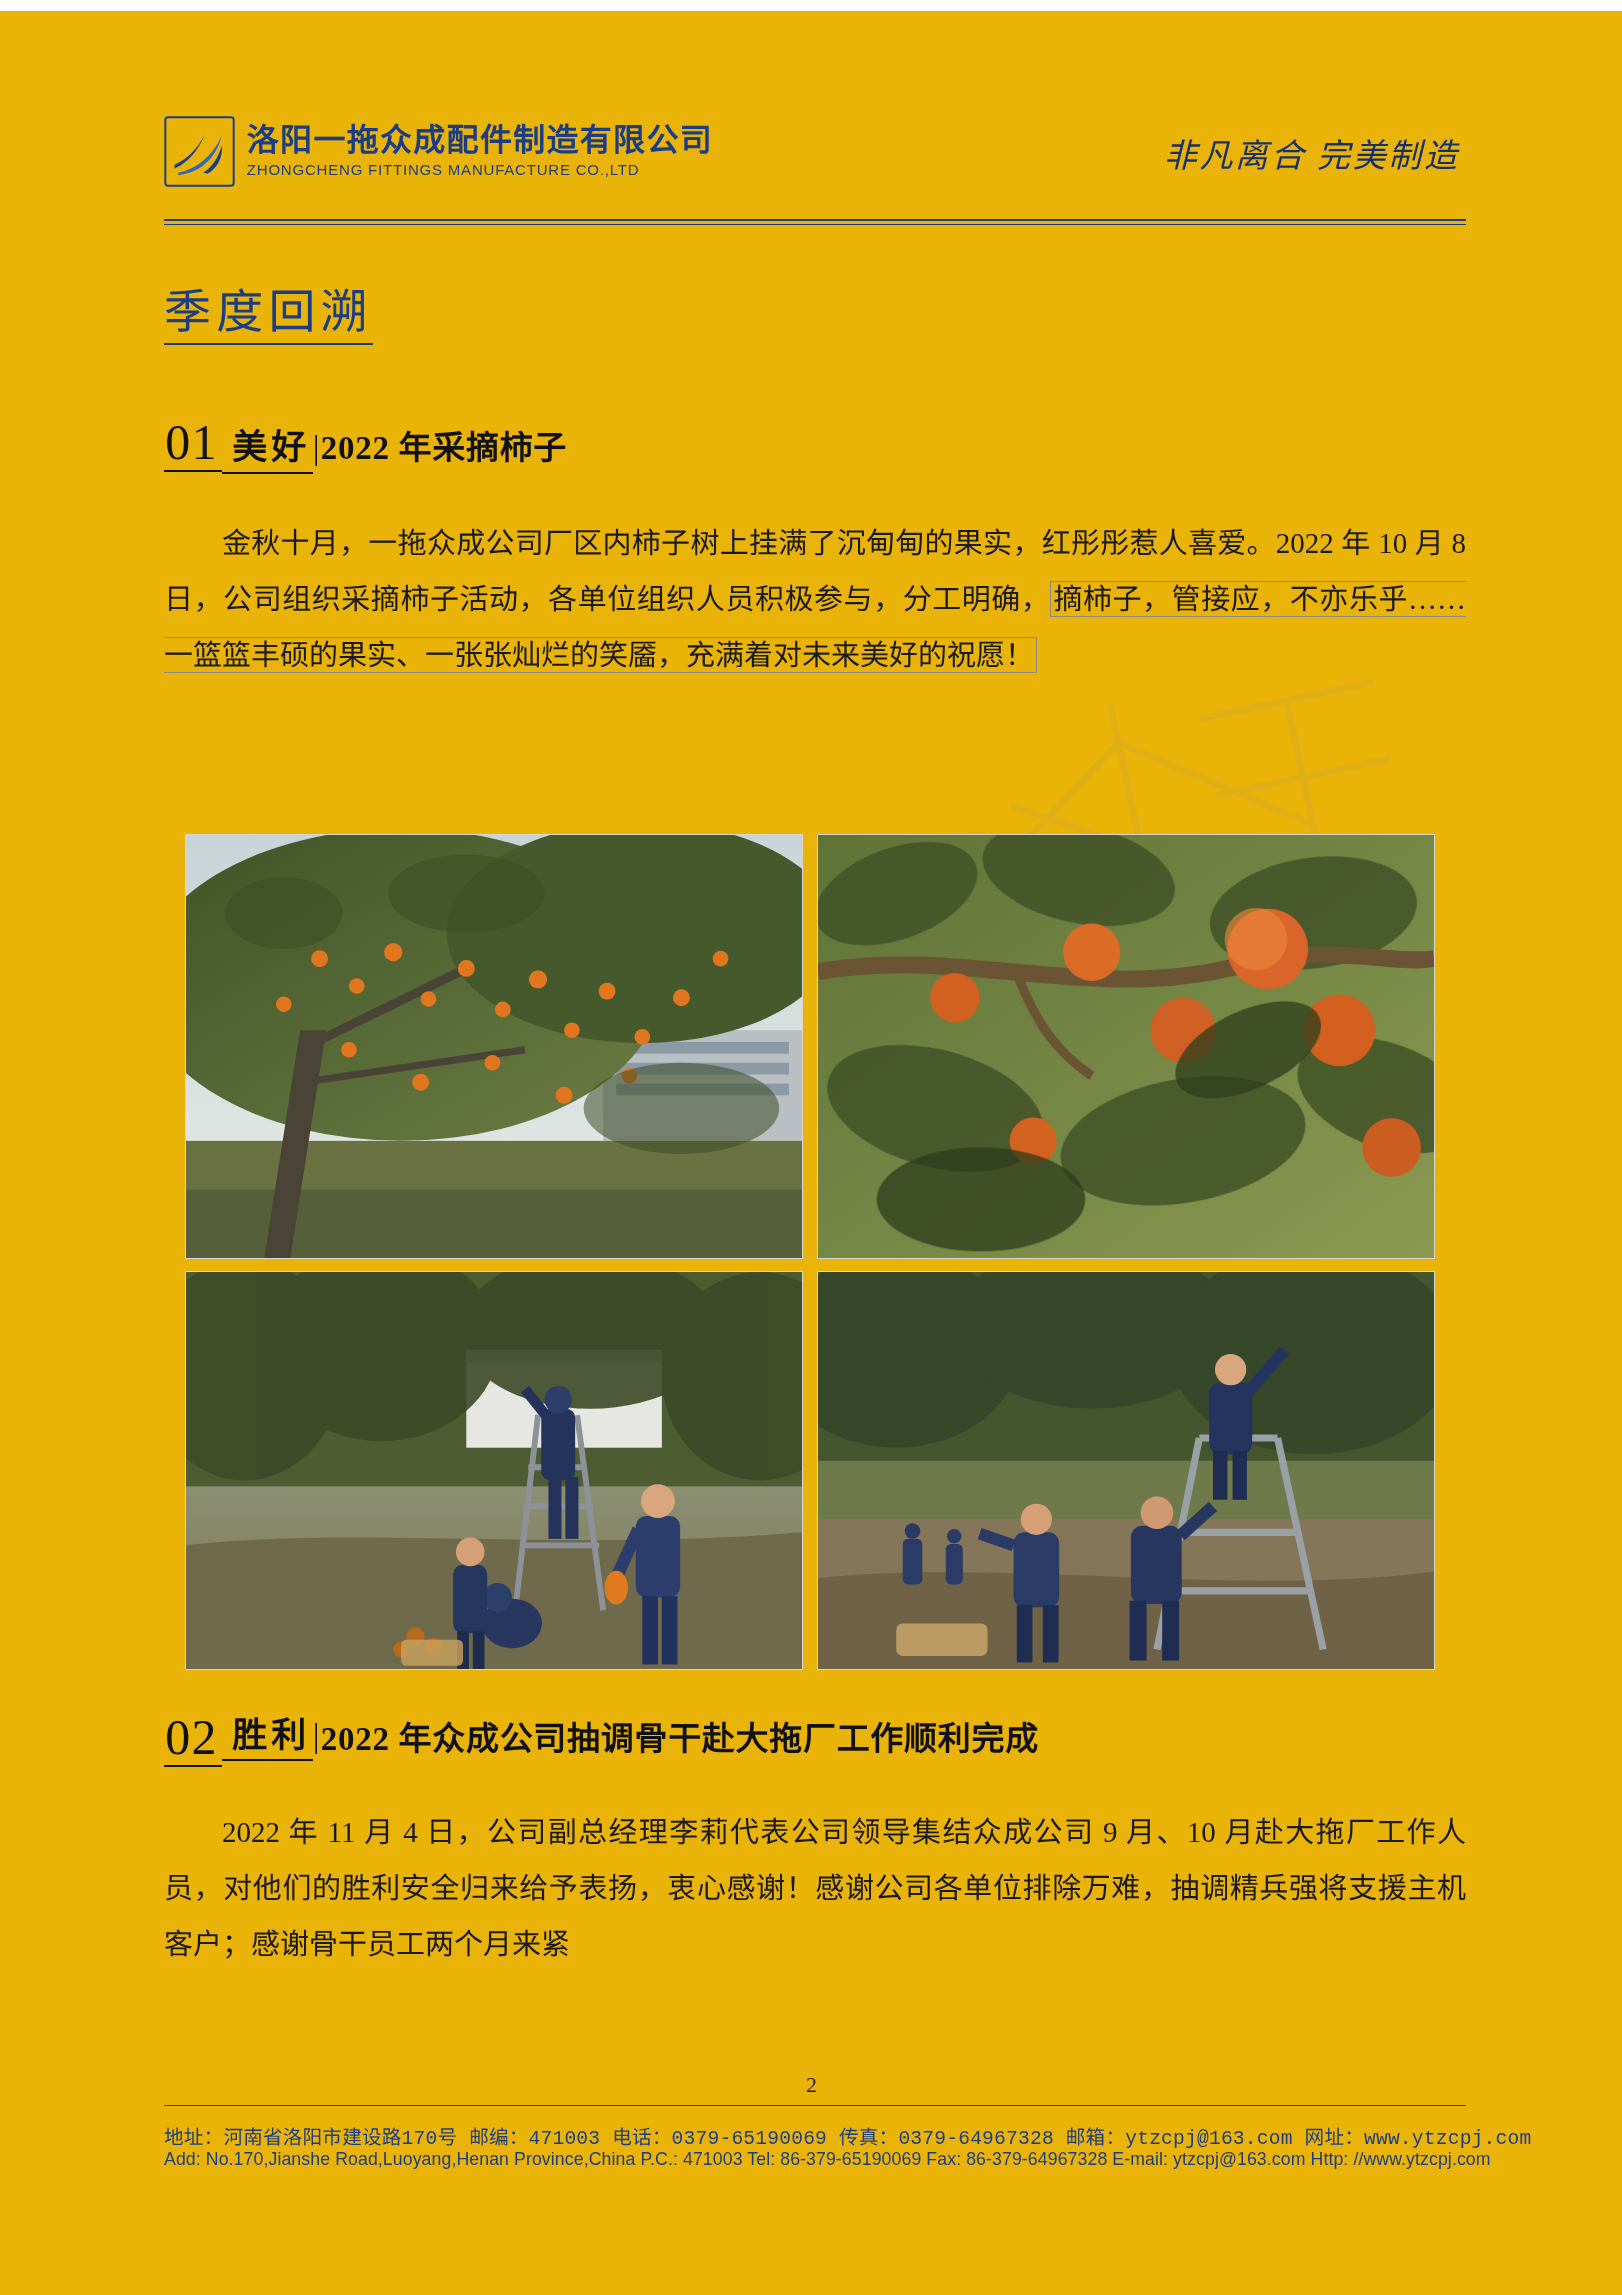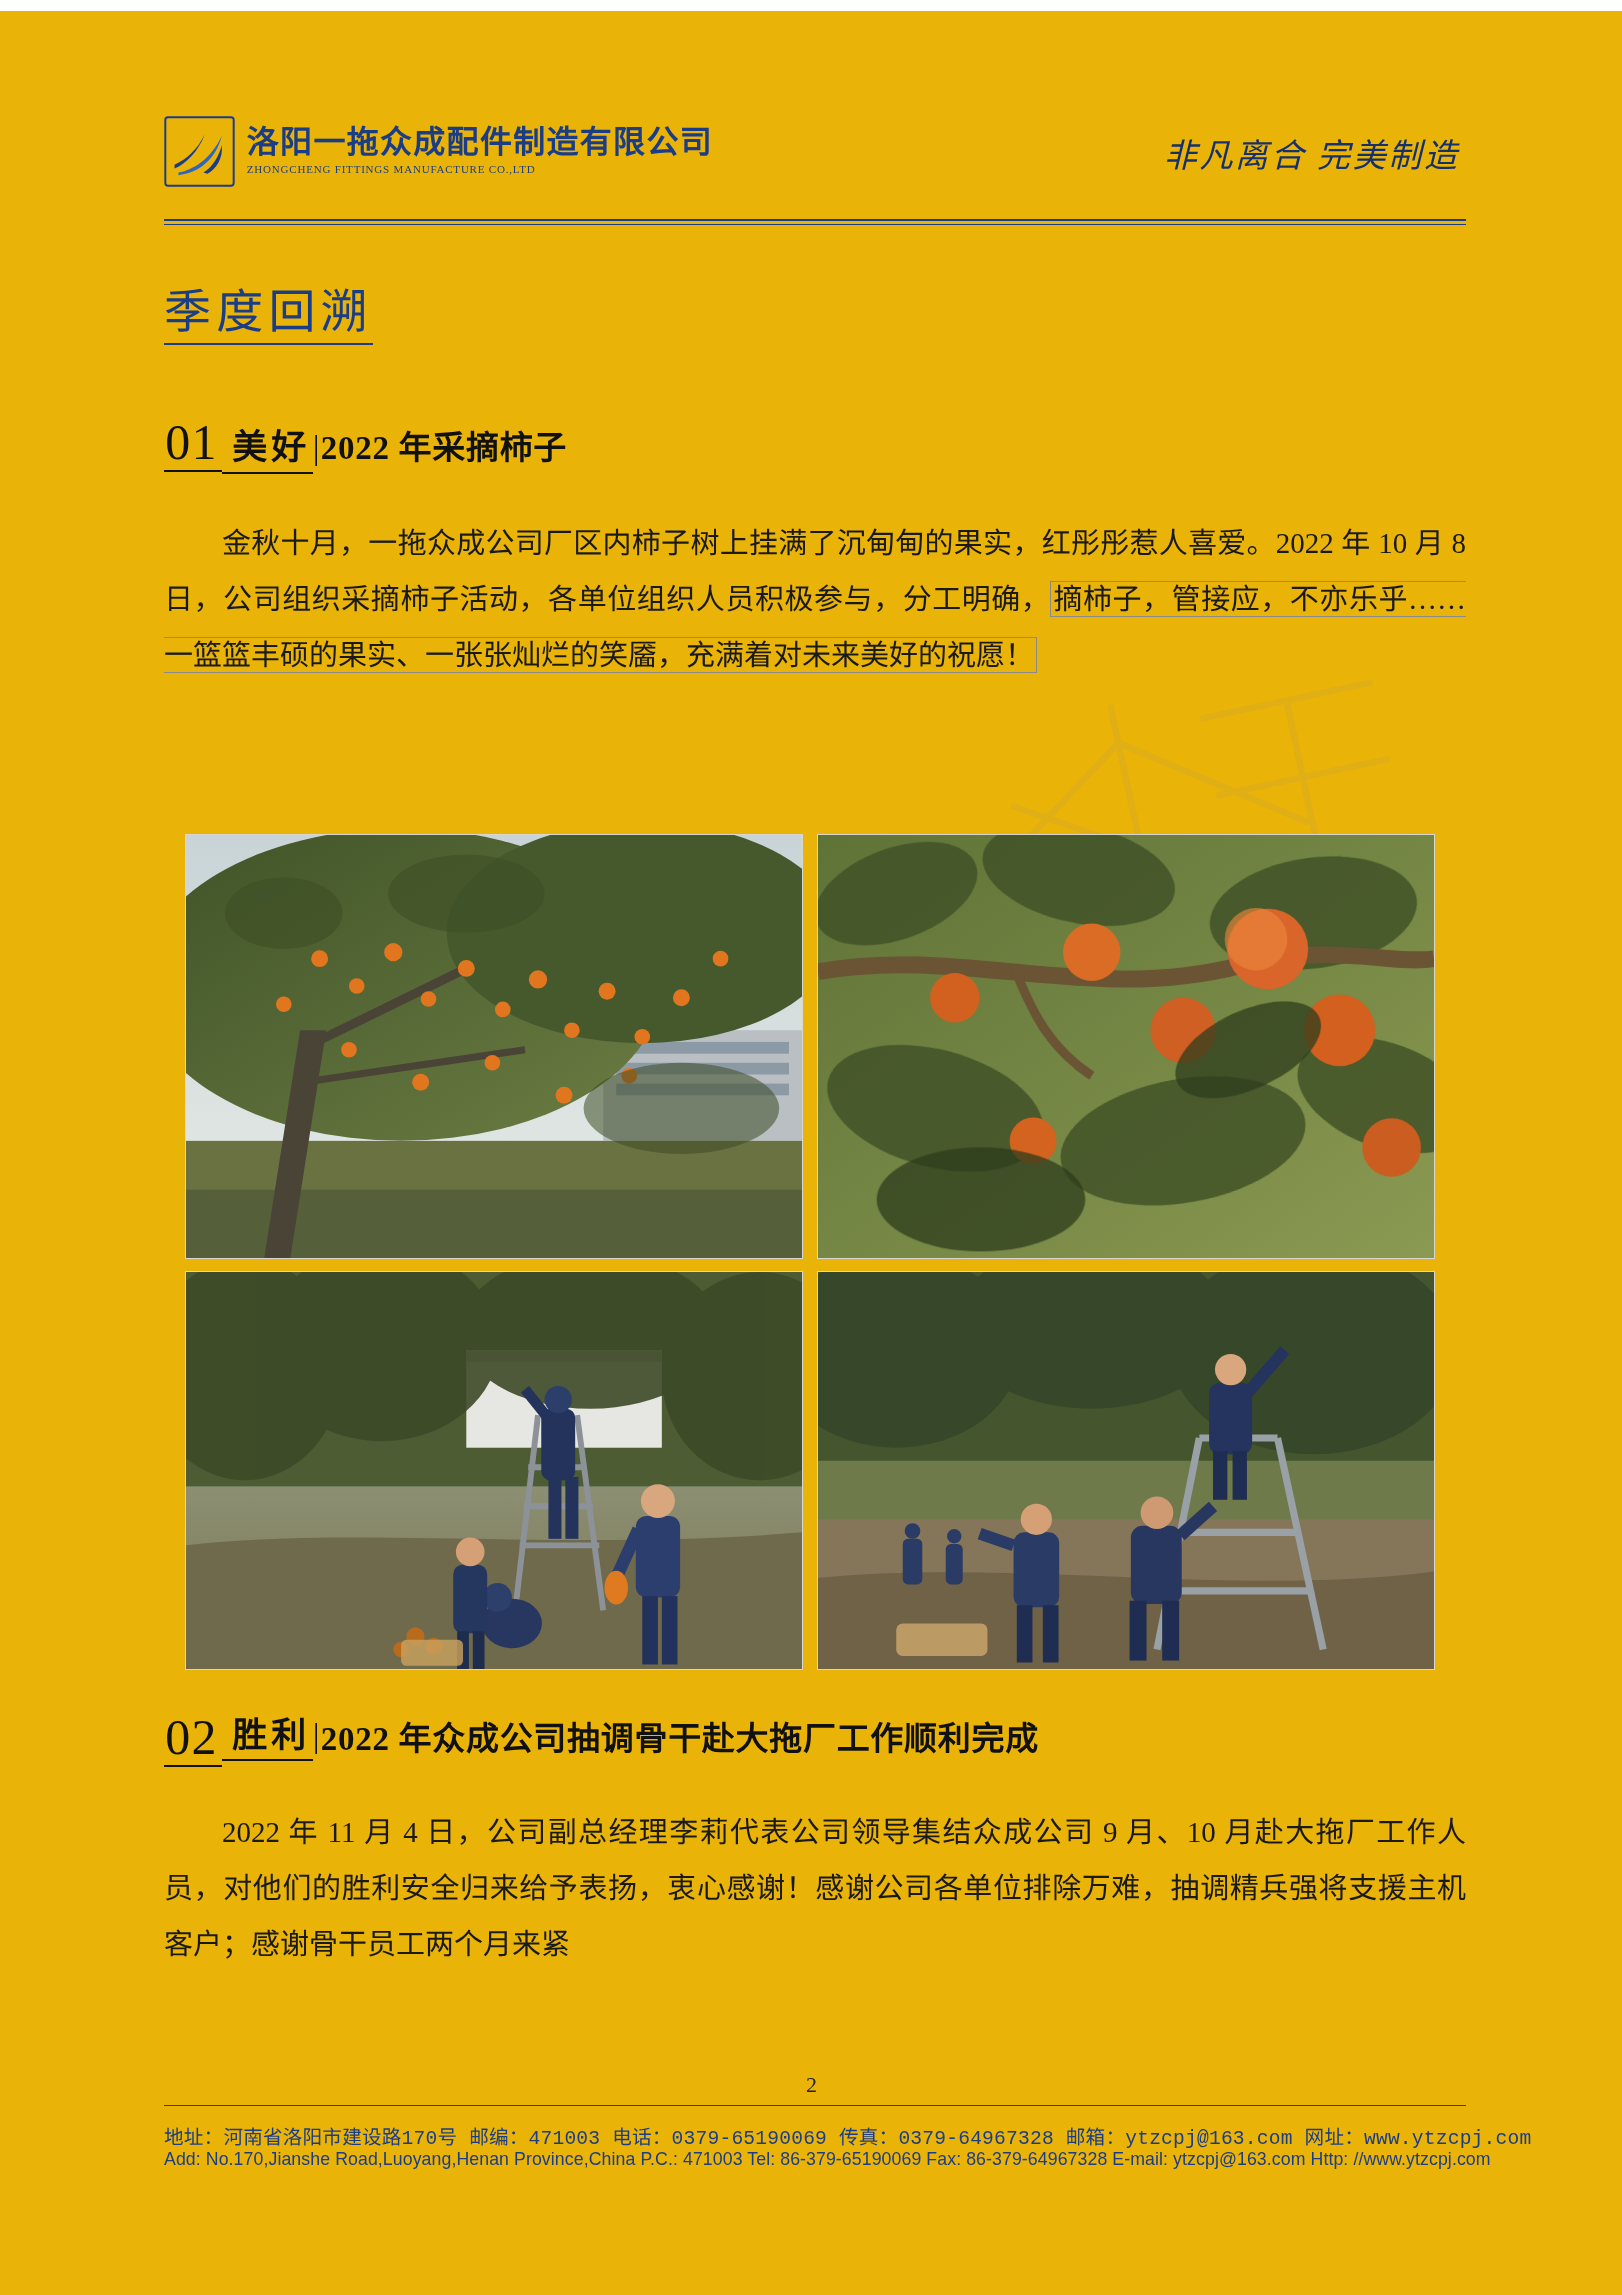--- a/index.html
+++ b/index.html
@@ -49,22 +49,22 @@
   }
   .logo-cn {
     font-family: "Liberation Serif", serif;
     font-weight: bold;
     font-size: 32px;
     letter-spacing: 1.3px;
     color: #1b3d86;
     white-space: nowrap;
   }
   .logo-en {
-    font-family: Liberation Serif, serif;
-    font-size: 11px;
+    font-family: Liberation Sans, sans-serif;
+    font-size: 15px;
     letter-spacing: 0.8px;
     color: #1b3d86;
     margin-top: 4.6px;
     white-space: nowrap;
   }
   .slogan {
     position: absolute;
     right: 6.5px;
     top: 19.6px;
     font-family: "Liberation Serif", serif;

